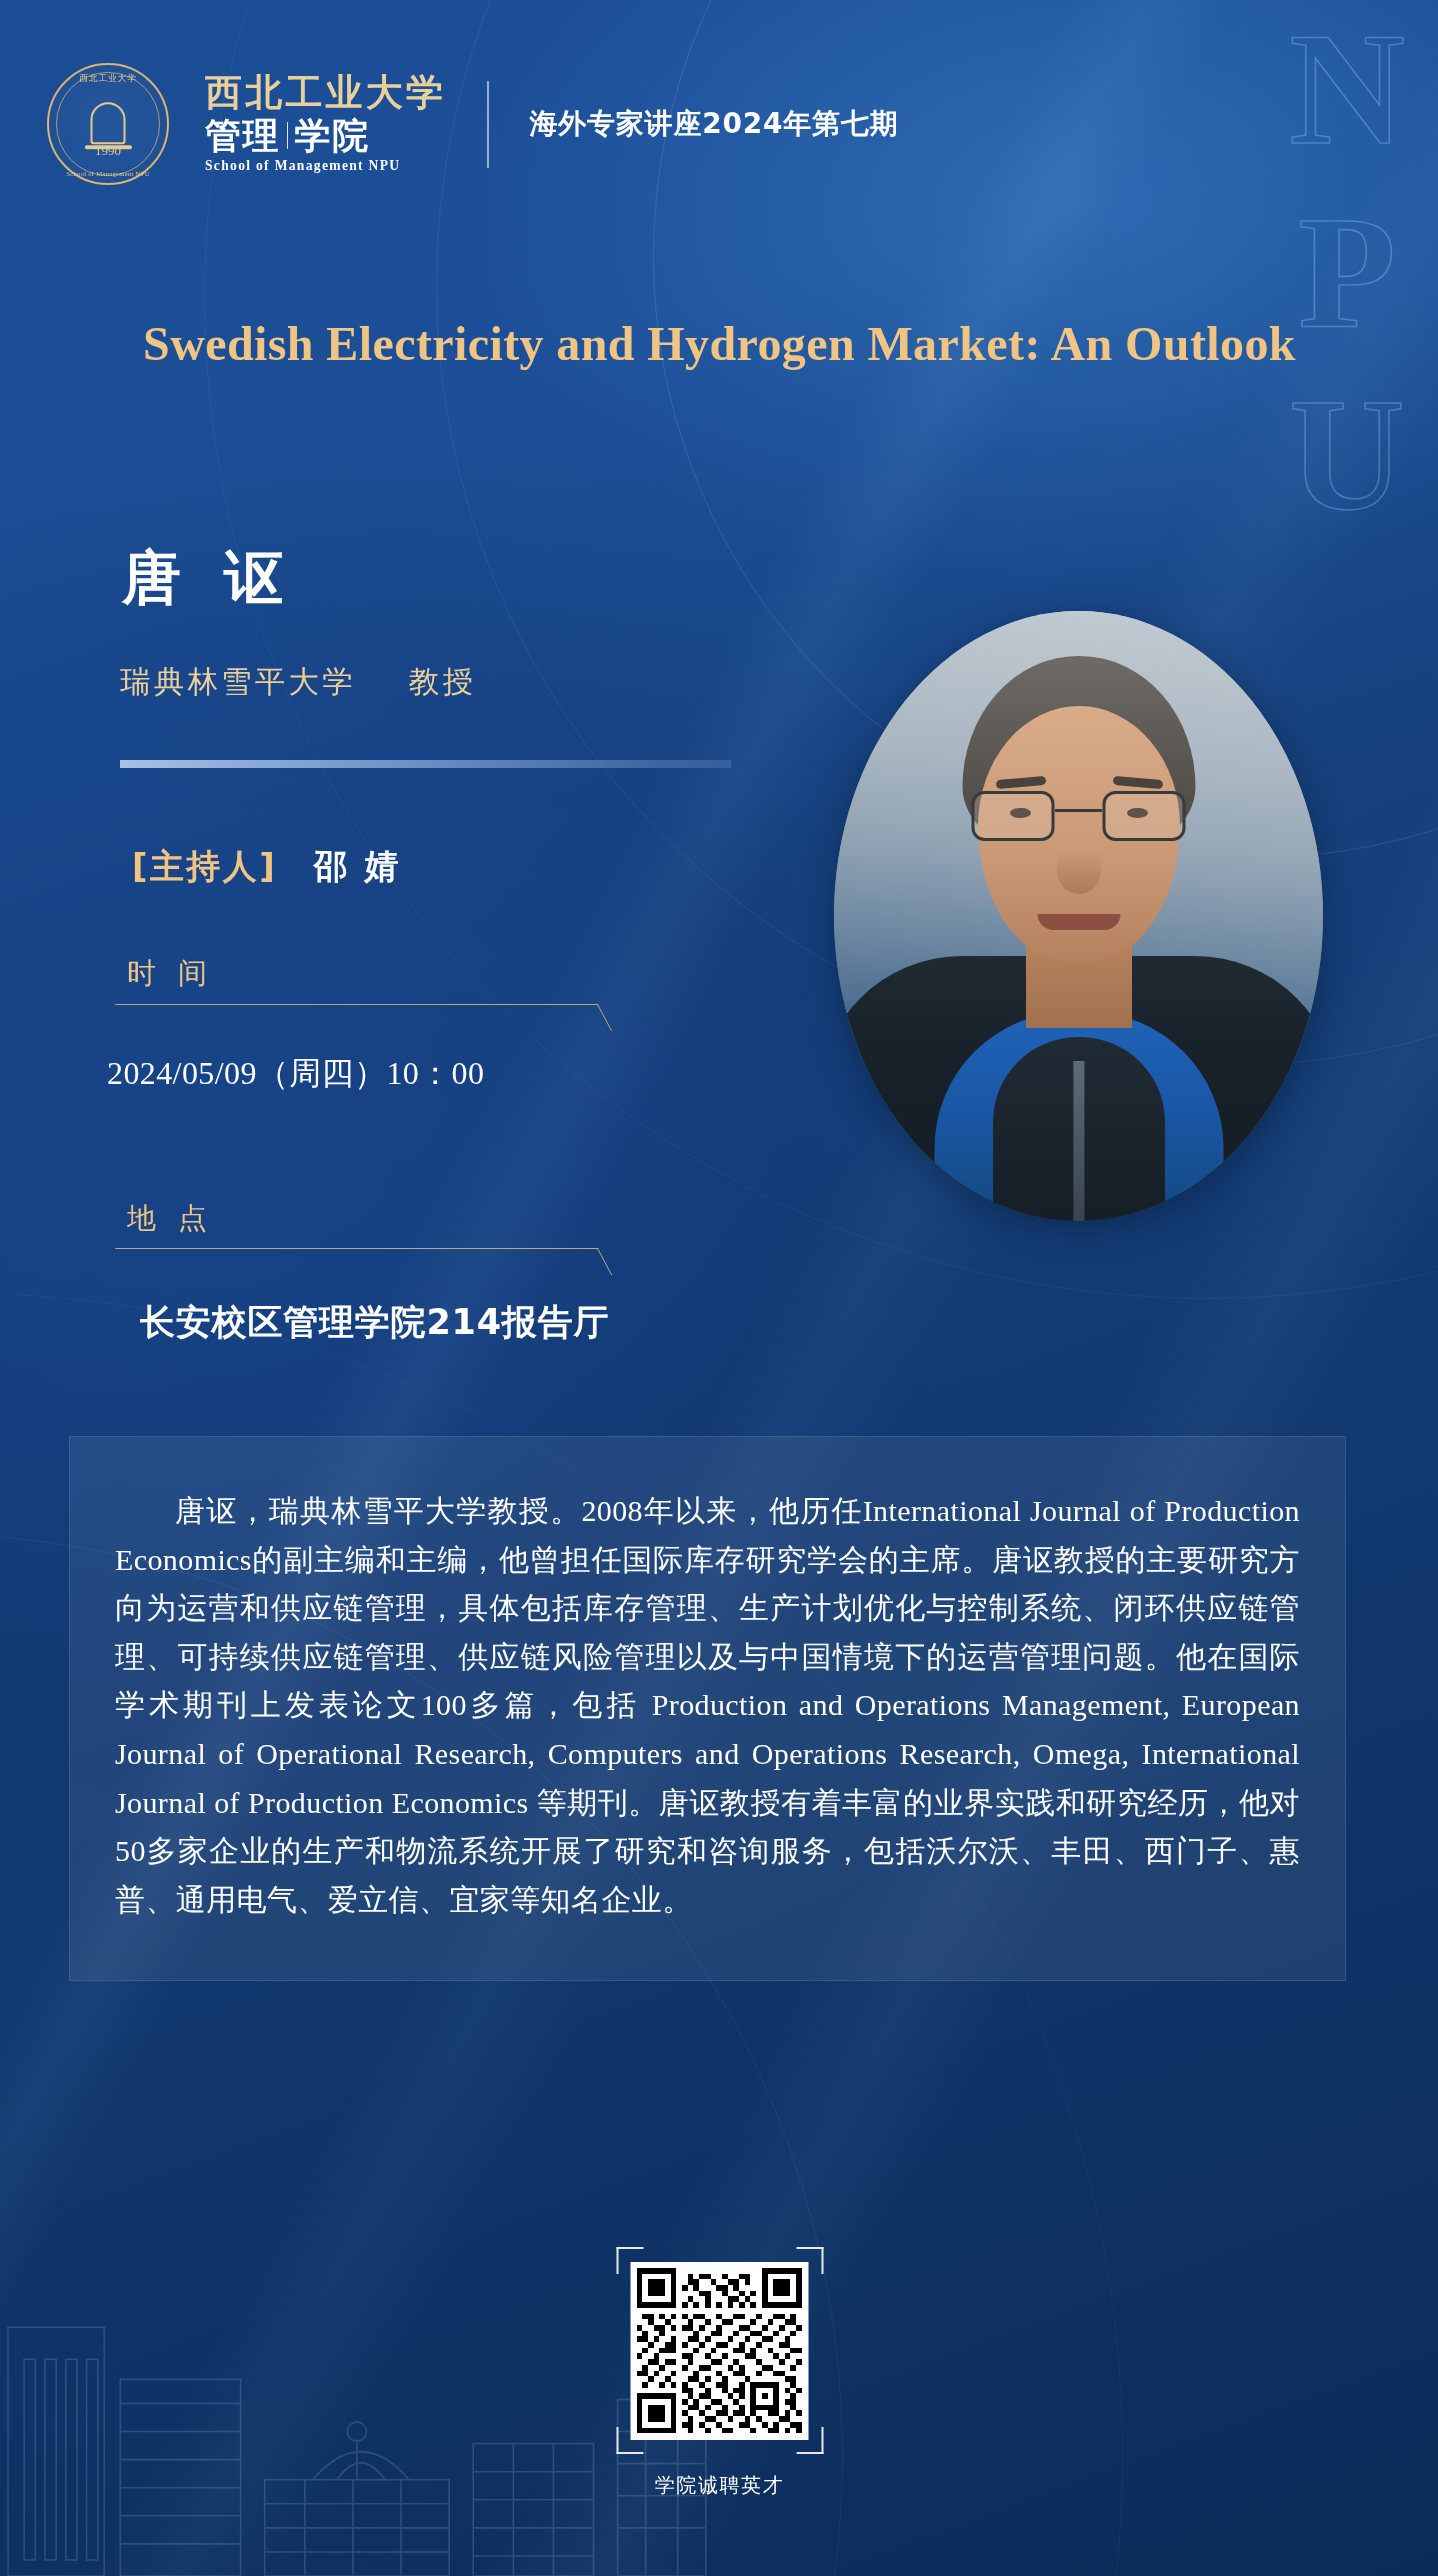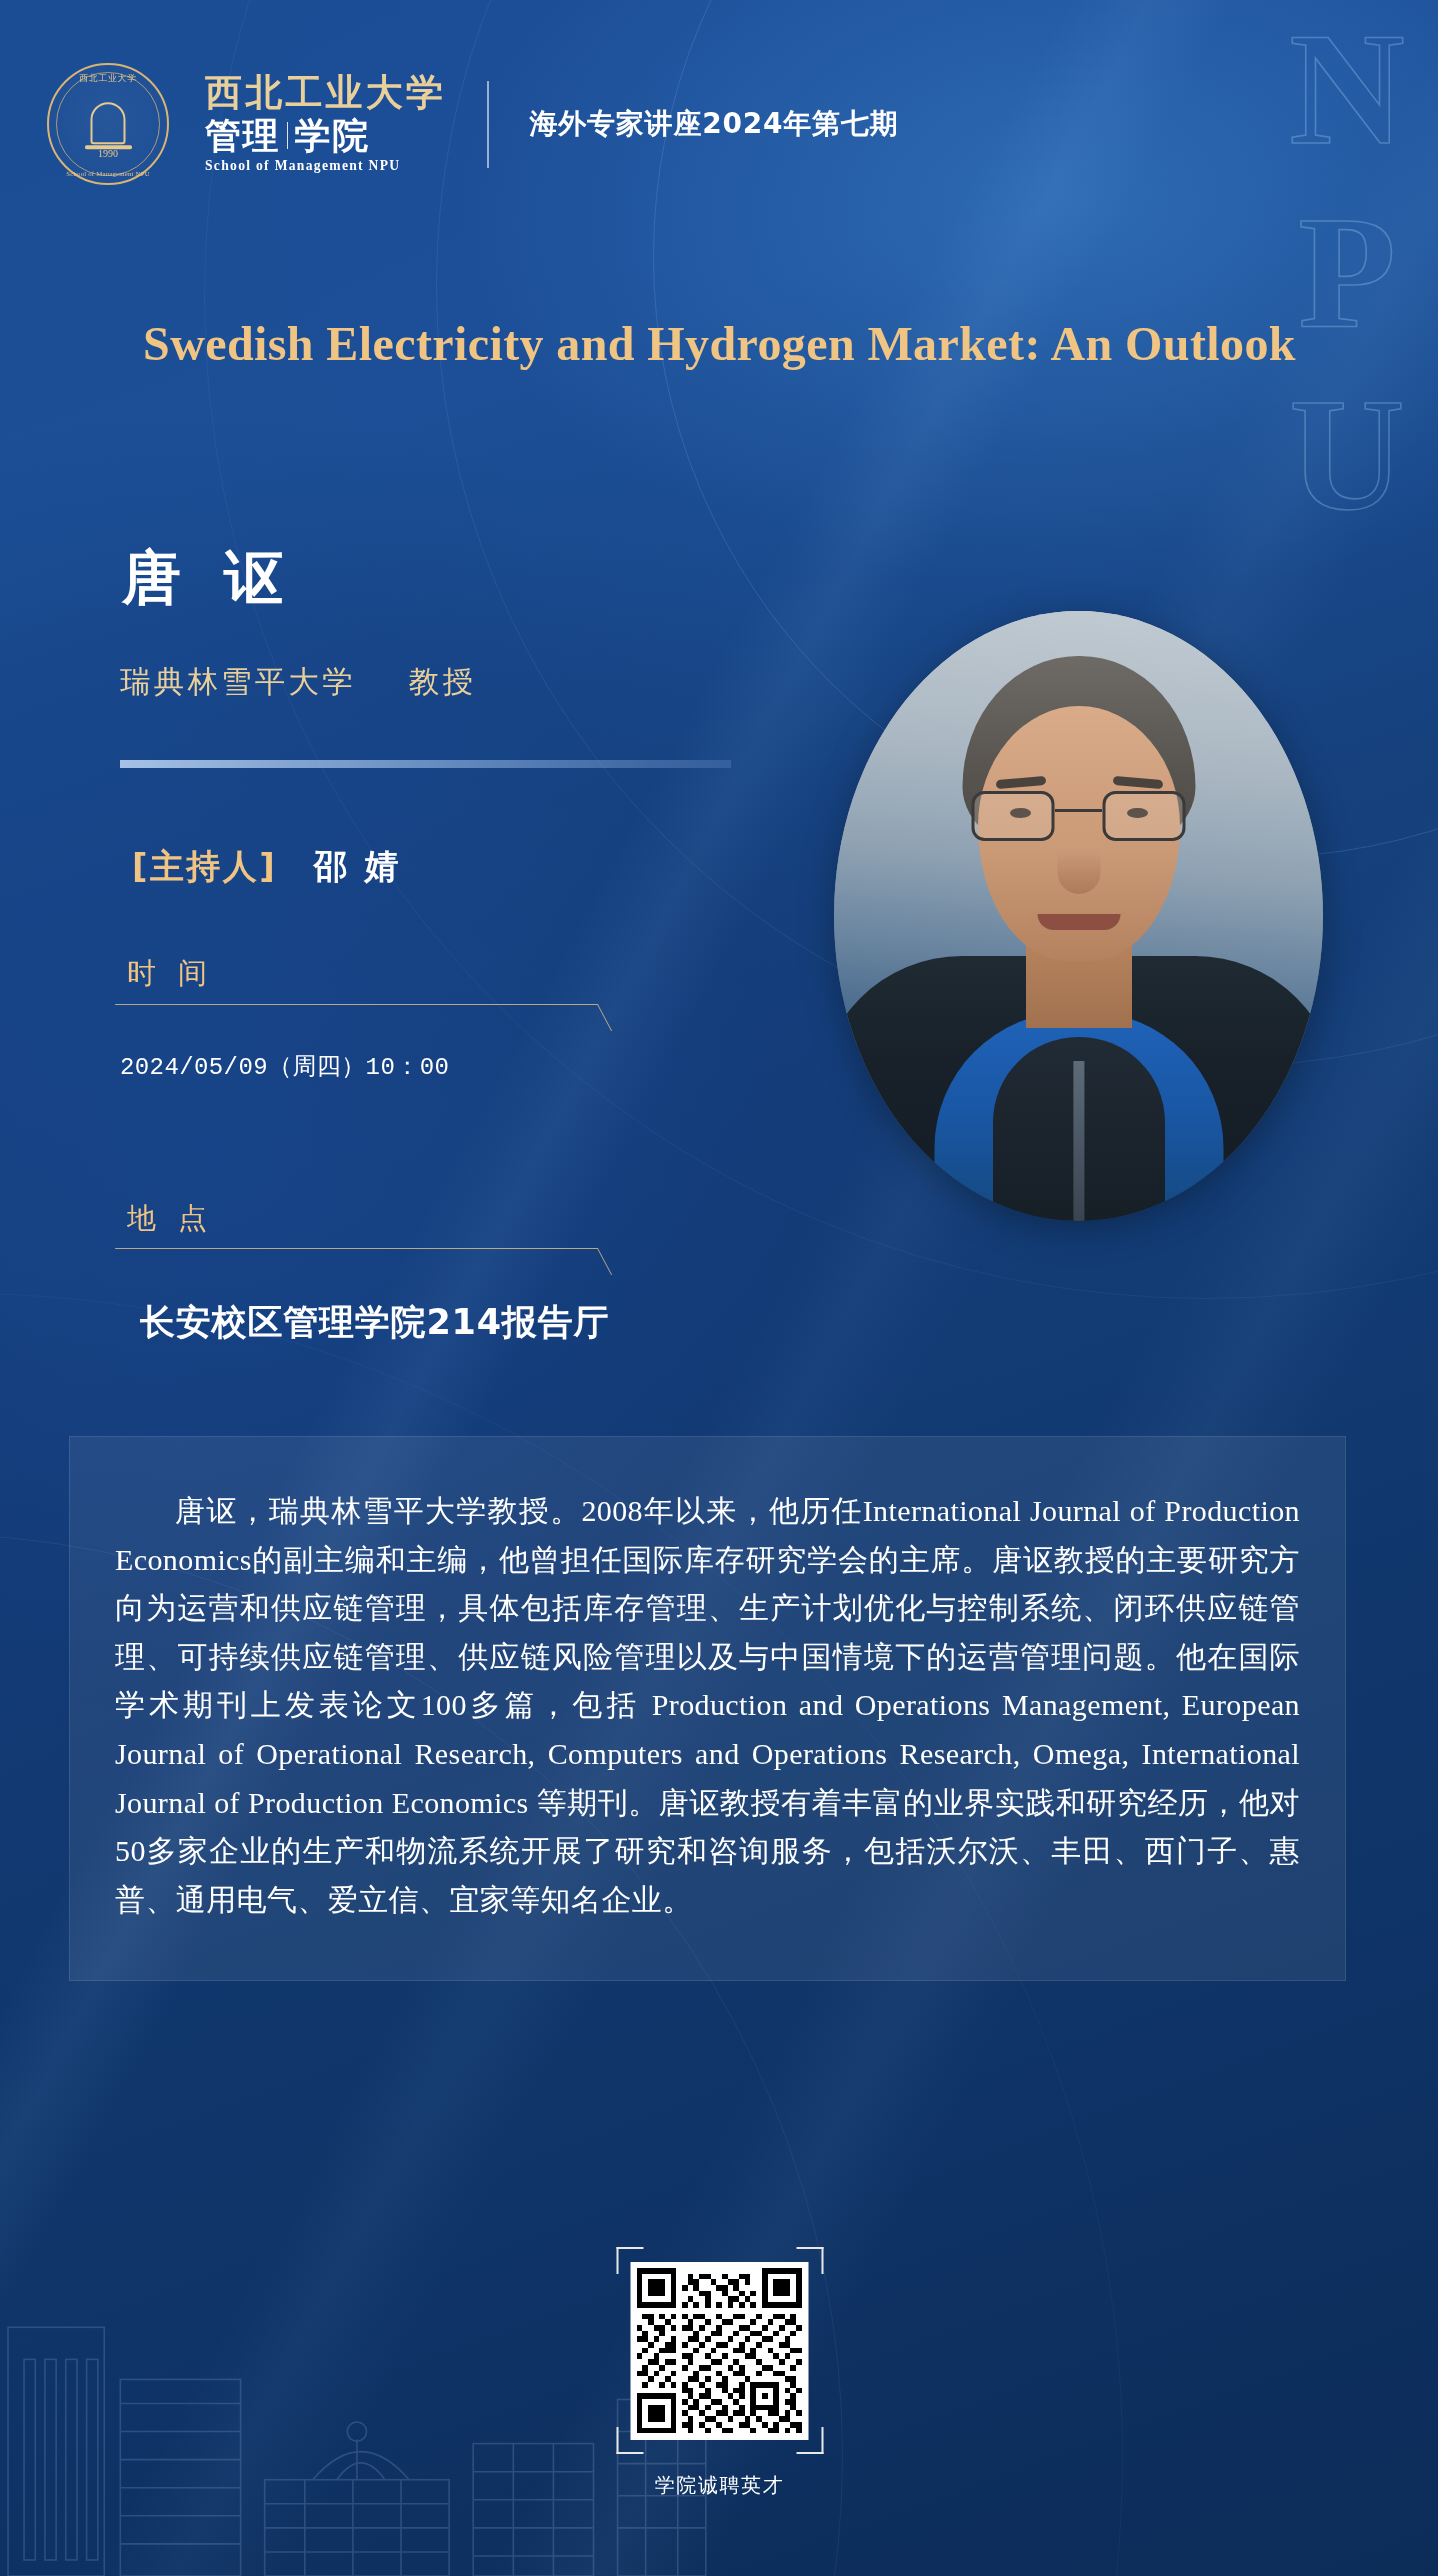--- a/index.html
+++ b/index.html
@@ -101,21 +101,21 @@
     text-align: center;
     font-size: 8.8px;
     color: #e6c98e;
     letter-spacing: 0.8px;
     font-family: "DejaVu Sans", sans-serif;
   }
   .crest .year {
     position: absolute;
     bottom: 24px; left: 0; right: 0;
     text-align: center;
-    font-size: 10px;
+    font-size: 13px;
     color: #e6c98e;
     font-family: "Liberation Serif", serif;
   }
   .crest .bottom-en {
     position: absolute;
     bottom: 6.4px; left: 0; right: 0;
     text-align: center;
     font-size: 6.8px;
     color: #e6c98e;
     letter-spacing: 0.2px;
@@ -235,23 +235,23 @@
     border-top: 1.6px solid #d7b98a;
     border-right: 1.6px solid #d7b98a;
     transform: skewX(28deg);
     opacity: 0.85;
   }
   .ul-time { top: 1004px; left: 122px; }
   .ul-place { top: 1248px; left: 122px; }
 
   .info-time {
     position: absolute;
-    top: 1051px; left: 120px;
-    font-family: Liberation Mono, monospace;
-    font-size: 24px;
+    top: 1051px; left: 107px;
+    font-family: Liberation Serif, serif;
+    font-size: 32px;
     color: #ffffff;
     line-height: 1.42;
     letter-spacing: 0.4px;
   }
   .info-place {
     position: absolute;
     top: 1299px; left: 140px;
     font-family: "DejaVu Sans", sans-serif;
     font-size: 35px;
     font-weight: 700;

